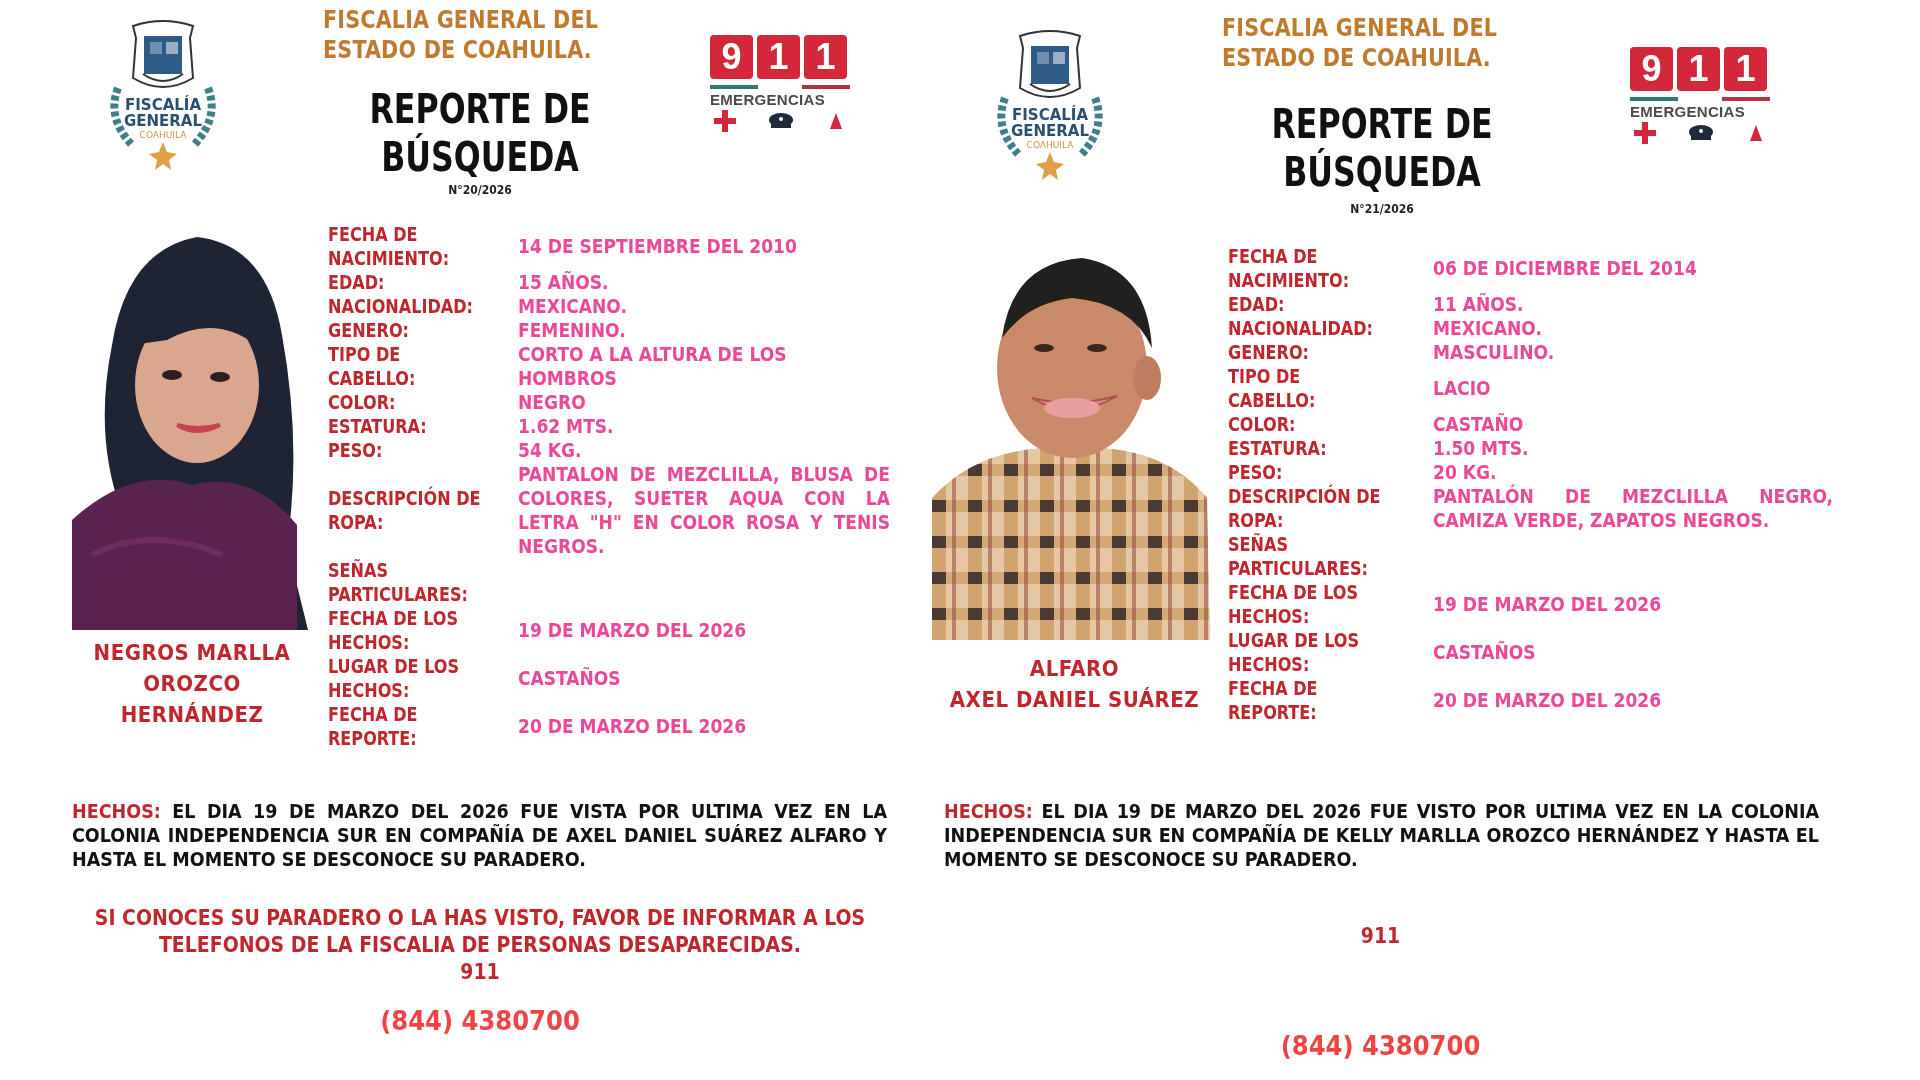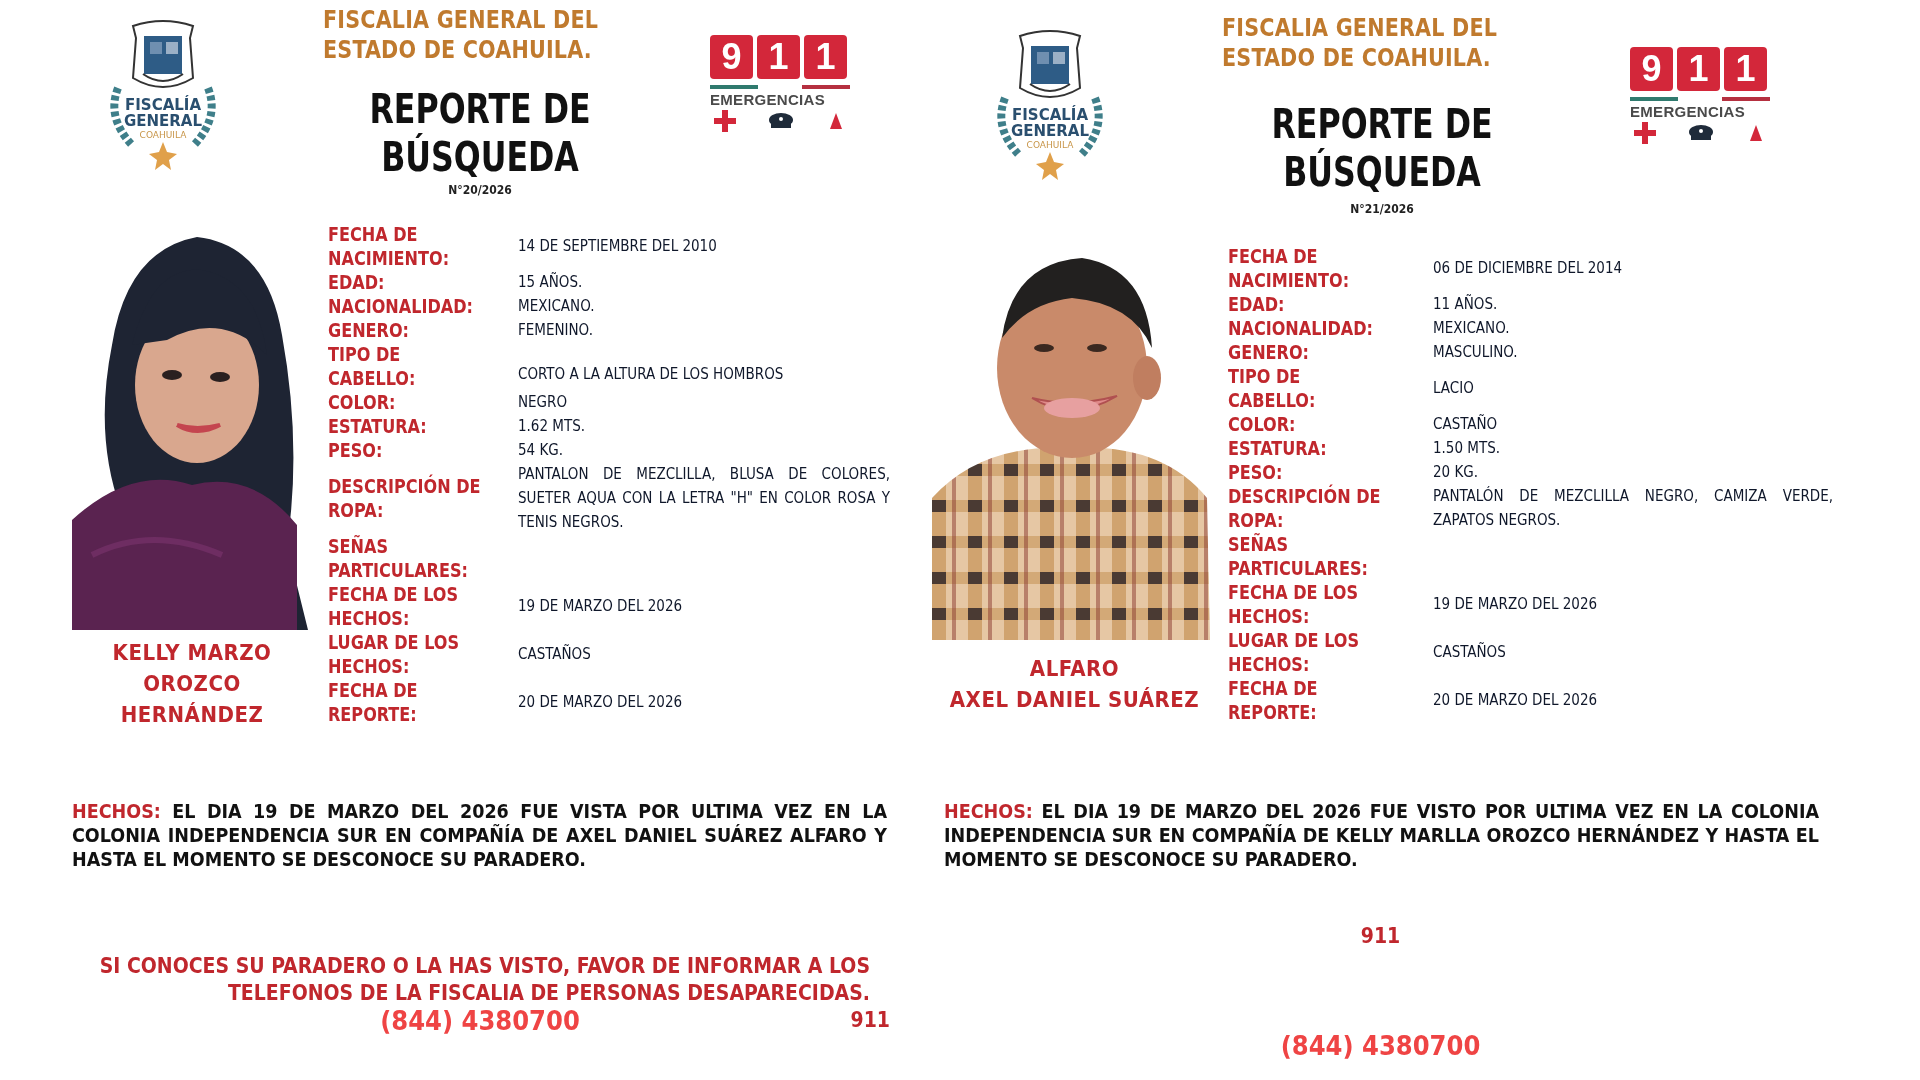--- a/index.html
+++ b/index.html
@@ -22,21 +22,21 @@
   .bar-r { width:48px; height:4px; background:#b53040; }
   .emerg { font-weight:bold; font-size:15px; color:#4a4a4a; margin-top:2px; letter-spacing:0.3px; font-family:"Liberation Sans", sans-serif; }
   .emerg-icons { display:flex; justify-content:space-between; align-items:center; margin-top:2px; padding:0 4px; }
 
   .photo { position:absolute; overflow:hidden; }
   .name { position:absolute; color:#c0272d; font-weight:bold; font-size:22px; line-height:31px; text-align:center; letter-spacing:0.5px; }
 
   .fields { position:absolute; }
   .row { display:flex; align-items:center; }
   .lbl { color:#c0272d; font-weight:bold; font-size:19px; line-height:24px; flex:0 0 auto; transform:scaleX(0.94); transform-origin:left center; }
-  .val { color:#0f172a; font-size:15px; line-height:24px; font-weight:400; }
+  .val { color:#ec4899; font-size:19px; line-height:24px; font-weight:700; }
   .val.justify { text-align:justify; }
 
   .hechos { position:absolute; font-size:19.5px; line-height:24px; color:#111; font-weight:600; text-align:justify; text-align-last:left; }
   .hechos .hlabel { color:#c0272d; font-weight:bold;margin-top:36px; }
   .contact { position:absolute; color:#c0272d; font-size:21px; line-height:27px; text-align:center; font-weight:600; }
   .phone { position:absolute; color:#ef4444; font-size:27px; font-weight:600; text-align:center; }
 </style>
 </head>
 <body>
 
@@ -102,21 +102,21 @@
       <ellipse cx="125" cy="160" rx="62" ry="78" fill="#d9a78e"></ellipse>
       <path d="M60 120 Q80 40 130 45 Q185 55 195 130 Q150 85 95 115 Z" fill="#1e2433"></path>
       <ellipse cx="100" cy="150" rx="10" ry="5" fill="#2a2020"></ellipse>
       <ellipse cx="148" cy="152" rx="10" ry="5" fill="#2a2020"></ellipse>
       <path d="M105 200 Q125 212 148 200 Q125 206 105 200" fill="#c4454f" stroke="#c4454f" stroke-width="4"></path>
       <path d="M0 295 Q60 240 120 260 Q180 245 225 300 L225 405 L0 405 Z" fill="#5a2350"></path>
       <path d="M20 330 Q80 300 150 330" stroke="#6e2d62" stroke-width="6" fill="none"></path>
     </svg>
   </div>
   <div class="name" style="left:72px;top:637px;width:240px;">
-    <div>KELLY MARZO</div>
+    <div>NEGROS MARLLA</div>
     <div>OROZCO</div>
     <div>HERNÁNDEZ</div>
   </div>
 
   <div class="fields" style="left:328px;top:222px;width:570px;">
     <div class="row">
         <div class="lbl" style="width:190px;">FECHA DE NACIMIENTO:</div>
         <div class="val" style="width:370px;">14 DE SEPTIEMBRE DEL 2010</div>
       </div>
     <div class="row">
@@ -126,21 +126,21 @@
     <div class="row">
         <div class="lbl" style="width:190px;">NACIONALIDAD:</div>
         <div class="val">MEXICANO.</div>
       </div>
     <div class="row">
         <div class="lbl" style="width:190px;">GENERO:</div>
         <div class="val">FEMENINO.</div>
       </div>
     <div class="row">
         <div class="lbl" style="width:110px;margin-right:80px;">TIPO DE CABELLO:</div>
-        <div class="val" style="width:330px;margin-top:15px;">CORTO A LA ALTURA DE LOS HOMBROS</div>
+        <div class="val" style="width:330px;">CORTO A LA ALTURA DE LOS HOMBROS</div>
       </div>
     <div class="row">
         <div class="lbl" style="width:190px;">COLOR:</div>
         <div class="val">NEGRO</div>
       </div>
     <div class="row">
         <div class="lbl" style="width:190px;">ESTATURA:</div>
         <div class="val">1.62 MTS.</div>
       </div>
     <div class="row">
@@ -165,21 +165,21 @@
     <div class="row">
         <div class="lbl" style="width:120px;margin-right:70px;">FECHA DE REPORTE:</div>
         <div class="val">20 DE MARZO DEL 2026</div>
       </div>
   </div>
 
   <div class="hechos" style="left:72px;top:800px;width:815px;">
     <span class="hlabel">HECHOS:</span><span> EL DIA 19 DE MARZO DEL 2026 FUE VISTA POR ULTIMA VEZ EN LA COLONIA INDEPENDENCIA SUR EN COMPAÑÍA DE AXEL DANIEL SUÁREZ ALFARO Y HASTA EL MOMENTO SE DESCONOCE SU PARADERO.</span>
   </div>
 
-  <div class="contact" style="left:70px;top:953px;width:820px;text-align:right;">
+  <div class="contact" style="left:70px;top:905px;width:820px;">
     <div style="padding:0 20px;">SI CONOCES SU PARADERO O LA HAS VISTO, FAVOR DE INFORMAR A LOS TELEFONOS DE LA FISCALIA DE PERSONAS DESAPARECIDAS.</div>
     <div>911</div>
   </div>
   <div class="phone" style="left:70px;top:1005px;width:820px;">(844) 4380700</div>
 </div>
 
 <div id="poster-right" class="poster">
 
   <div class="seal" style="left:65px;top:28px;">
     <svg width="130" height="155" viewBox="0 0 130 155">

